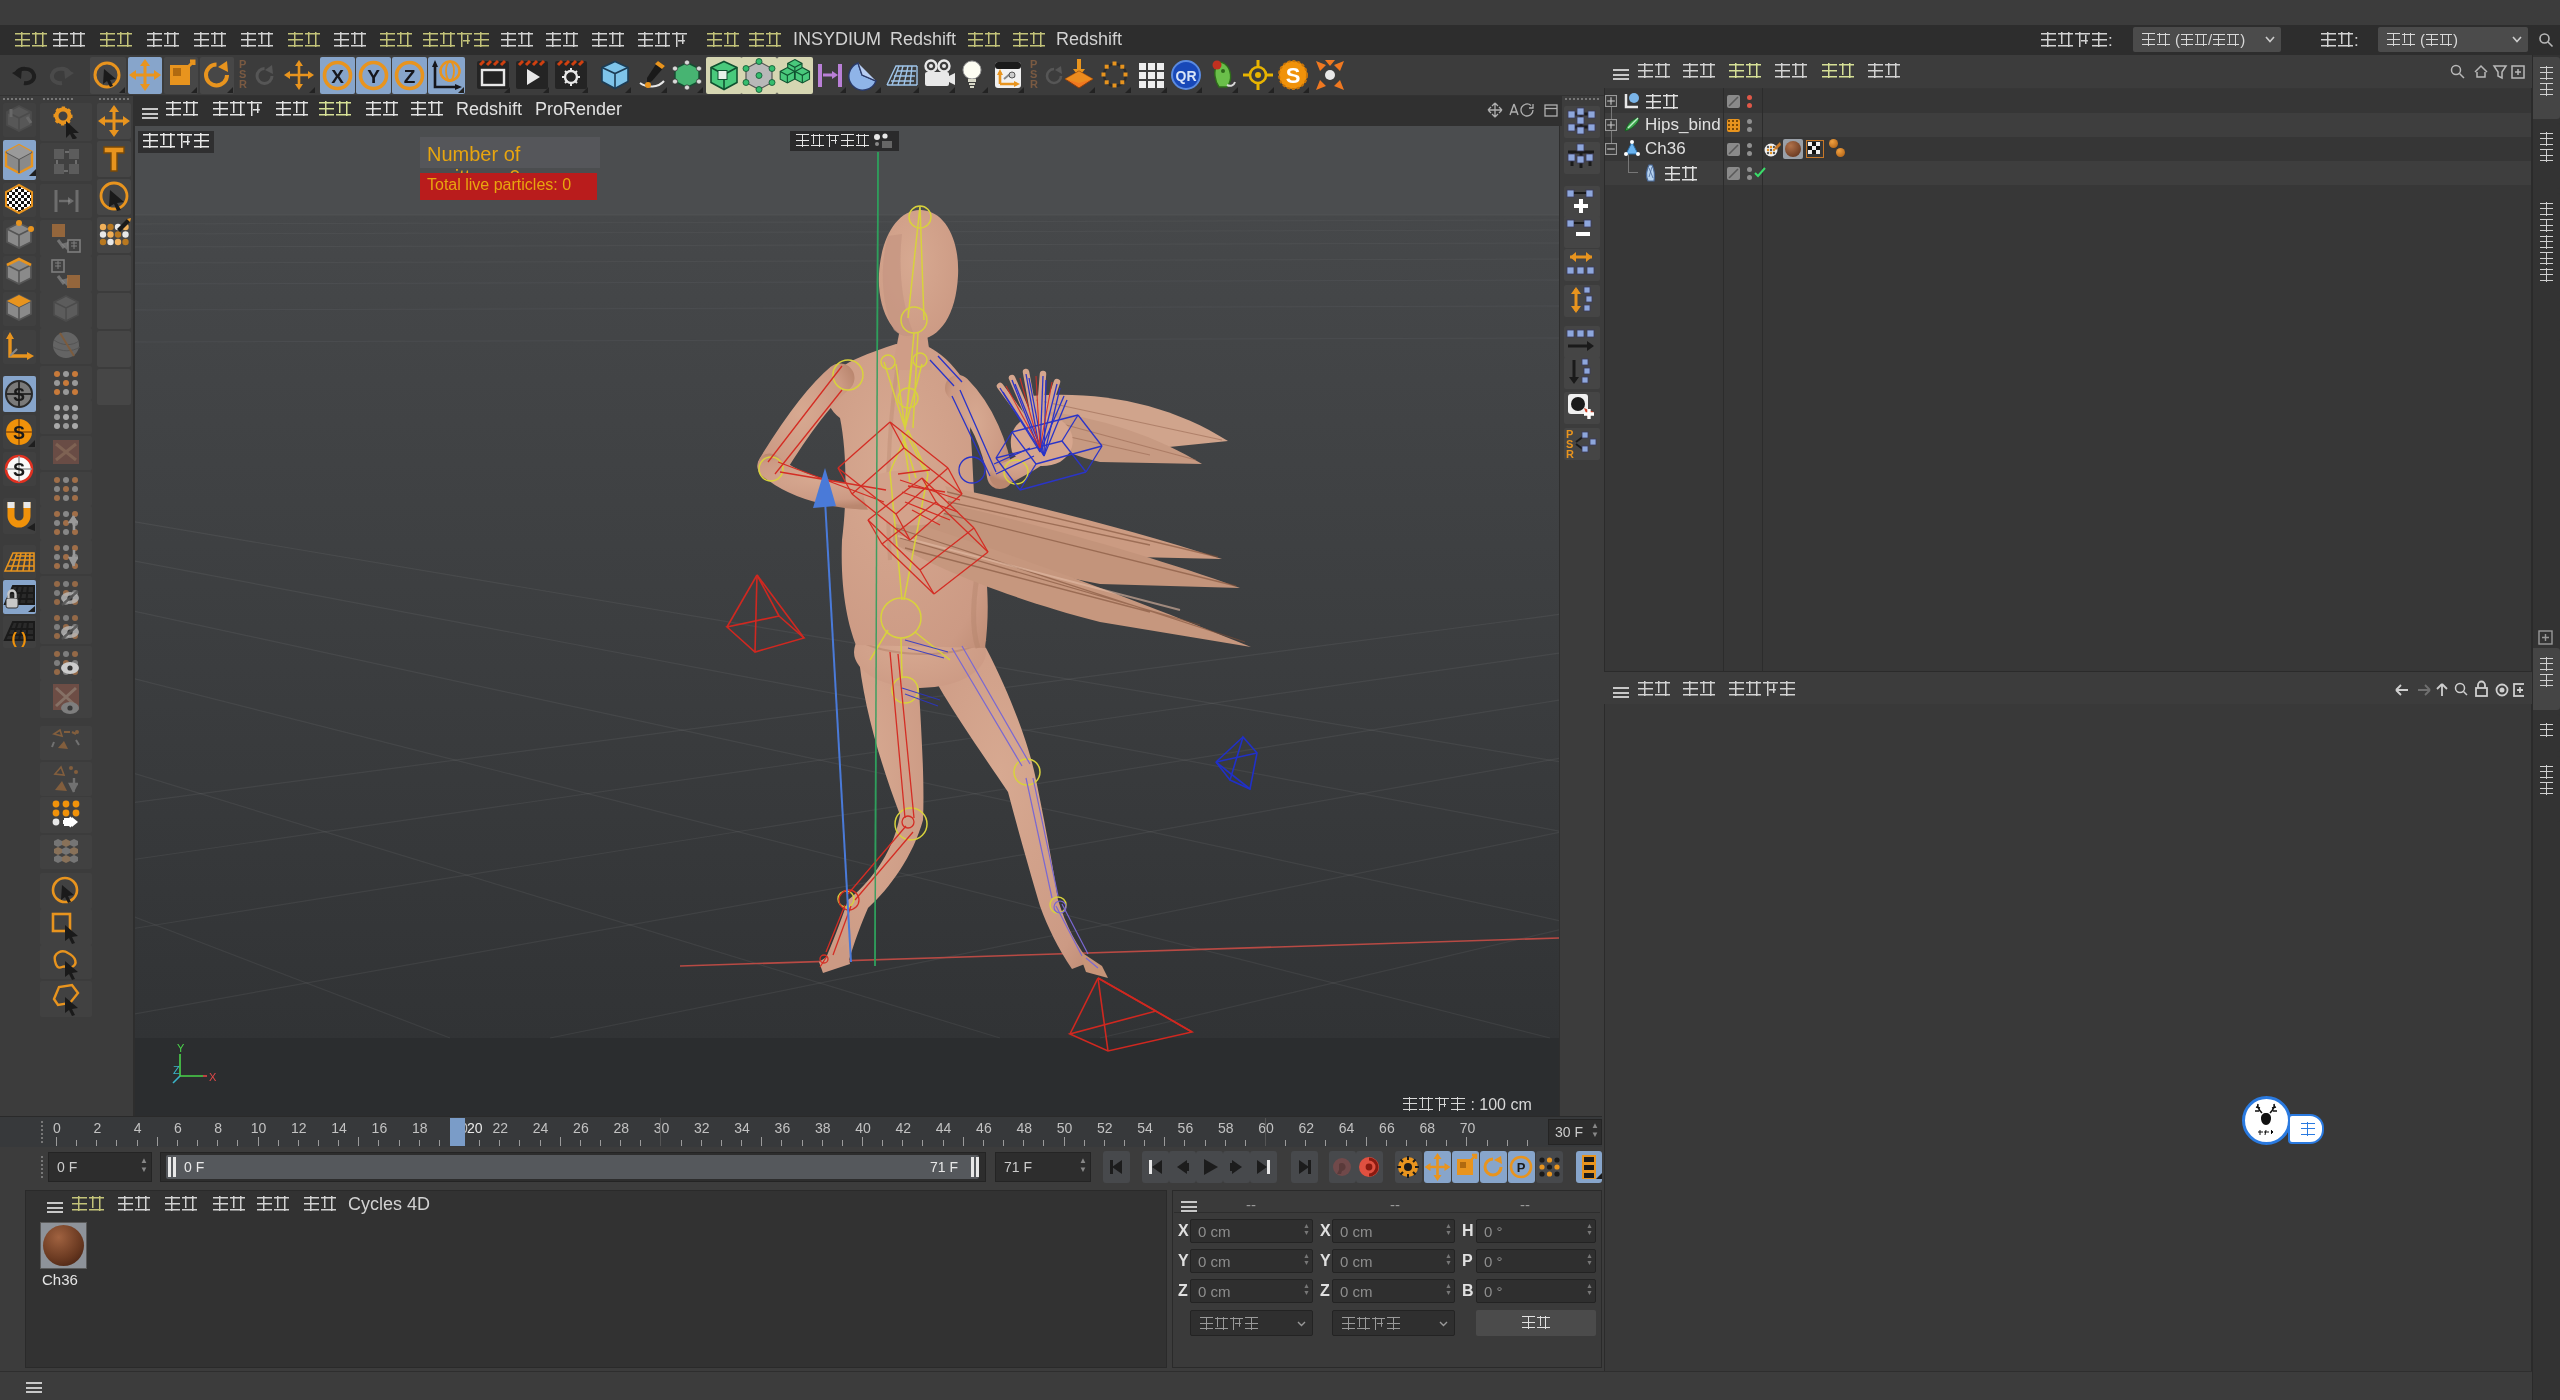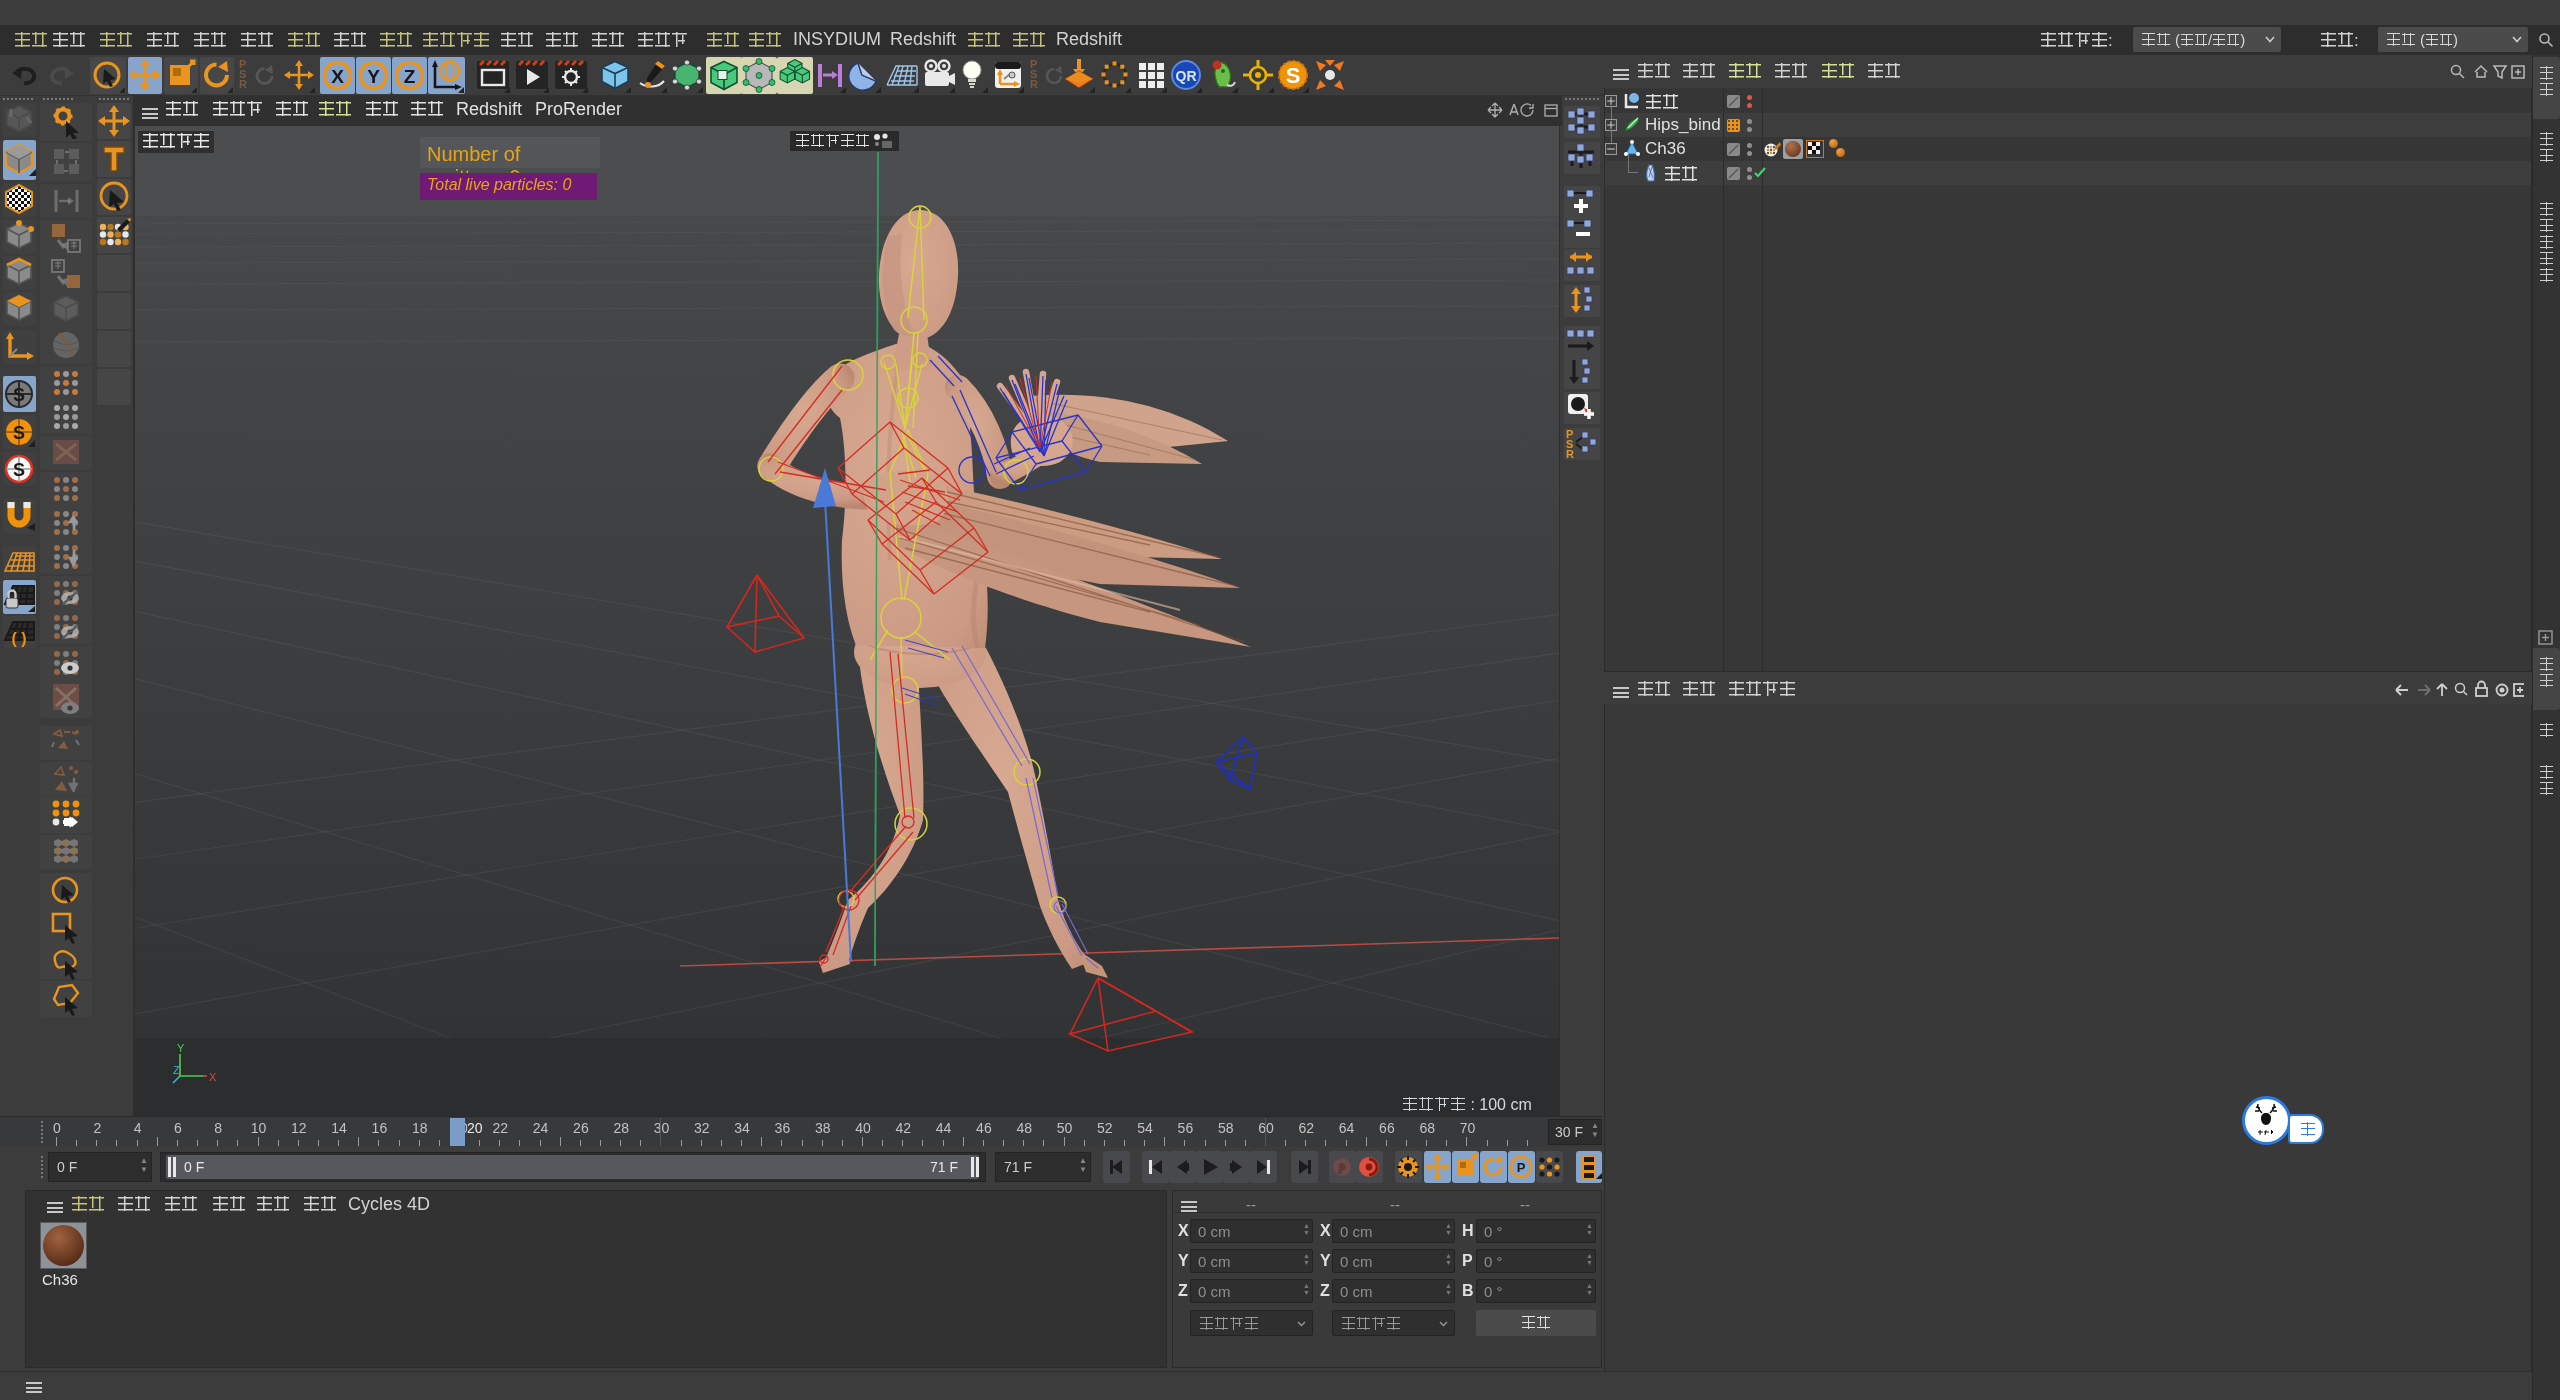--- a/index.html
+++ b/index.html
@@ -901,21 +901,21 @@
         </g>
       </g>
 </svg>
 <div class="abs" style="left:138px;top:131px;padding:1px 4px;background:rgba(38,38,38,.75);font-size:17px;color:#e8e8e8;"><span class="h" style="color:#e8e8e8;"></span><span class="h v2" style="color:#e8e8e8;"></span><span class="h v3" style="color:#e8e8e8;"></span><span class="h" style="color:#e8e8e8;"></span></div><div class="abs" style="left:790px;top:131px;padding:1px 5px;background:rgba(34,34,34,.8);"><span style="font-size:15px;color:#e4e4e4;"><span class="h" style="color:#e4e4e4;font-size:15px;"></span><span class="h v2" style="color:#e4e4e4;font-size:15px;"></span><span class="h v3" style="color:#e4e4e4;font-size:15px;"></span><span class="h" style="color:#e4e4e4;font-size:15px;"></span><span class="h v2" style="color:#e4e4e4;font-size:15px;"></span></span><svg style="vertical-align:-3px;margin-left:2px" width="22" height="16" viewBox="0 0 22 16">
         <circle cx="5" cy="4" r="3" fill="#e8e8e8"></circle>
         <circle cx="13" cy="3" r="2.6" fill="#e8e8e8"></circle>
         <circle cx="5" cy="11" r="2" fill="#888"></circle>
         <rect x="10" y="8" width="10" height="7" fill="#666"></rect>
       </svg></div><div class="abs" style="left:420px;top:137px;width:180px;height:31px;background:#55565a;">
       <span class="abs" style="left:7px;top:6px;font-size:20px;color:#e8a50f;">Number of emitters: 0</span>
-    </div><div class="abs" style="left:420px;top:173px;width:177px;height:27px;background:#701a75;font-style:italic;">
+    </div><div class="abs" style="left:420px;top:173px;width:177px;height:27px;background:#b91c1c;">
       <span class="abs" style="left:7px;top:3px;font-size:16px;color:#e8a50f;">Total live particles: 0</span>
     </div><div class="abs" style="left:1402px;top:1096px;font-size:16px;color:#d8d8d8;"><span class="h" style="color:#d8d8d8;font-size:16px;"></span><span class="h v2" style="color:#d8d8d8;font-size:16px;"></span><span class="h v3" style="color:#d8d8d8;font-size:16px;"></span><span class="h" style="color:#d8d8d8;font-size:16px;"></span> : 100 cm</div><svg class="abs" style="left:165px;top:1040px" width="60" height="60" viewBox="0 0 60 60">
 <text x="12" y="12" font-size="11" fill="#4ad24a" font-family="Liberation Sans">Y</text>
 <path d="M15 14 V36 M15 36 H38" stroke="#4ad24a" stroke-width="1.6" fill="none"></path>
 <path d="M15 36 L8 43" stroke="#3ab4c8" stroke-width="1.6"></path>
 <text x="8" y="34" font-size="11" fill="#3ab4c8" font-family="Liberation Sans">Z</text>
 <path d="M38 36 H42" stroke="#e04848" stroke-width="1.6"></path>
 <text x="44" y="41" font-size="11" fill="#e04848" font-family="Liberation Sans">X</text>
     </svg>
 <div class="abs" style="left:1562px;top:96px;width:40px;height:1304px;background:#3c3c3c;"></div><div class="abs" style="left:1564px;top:97px;width:36px;height:4px;background-image:radial-gradient(circle,#777 1px,transparent 1.2px);background-size:4px 4px;"></div><div class="abs" style="left:1564px;top:106px;width:36px;height:32px;background:#454545;border-radius:2px;"><svg width="34" height="30" viewBox="0 0 34 30">

